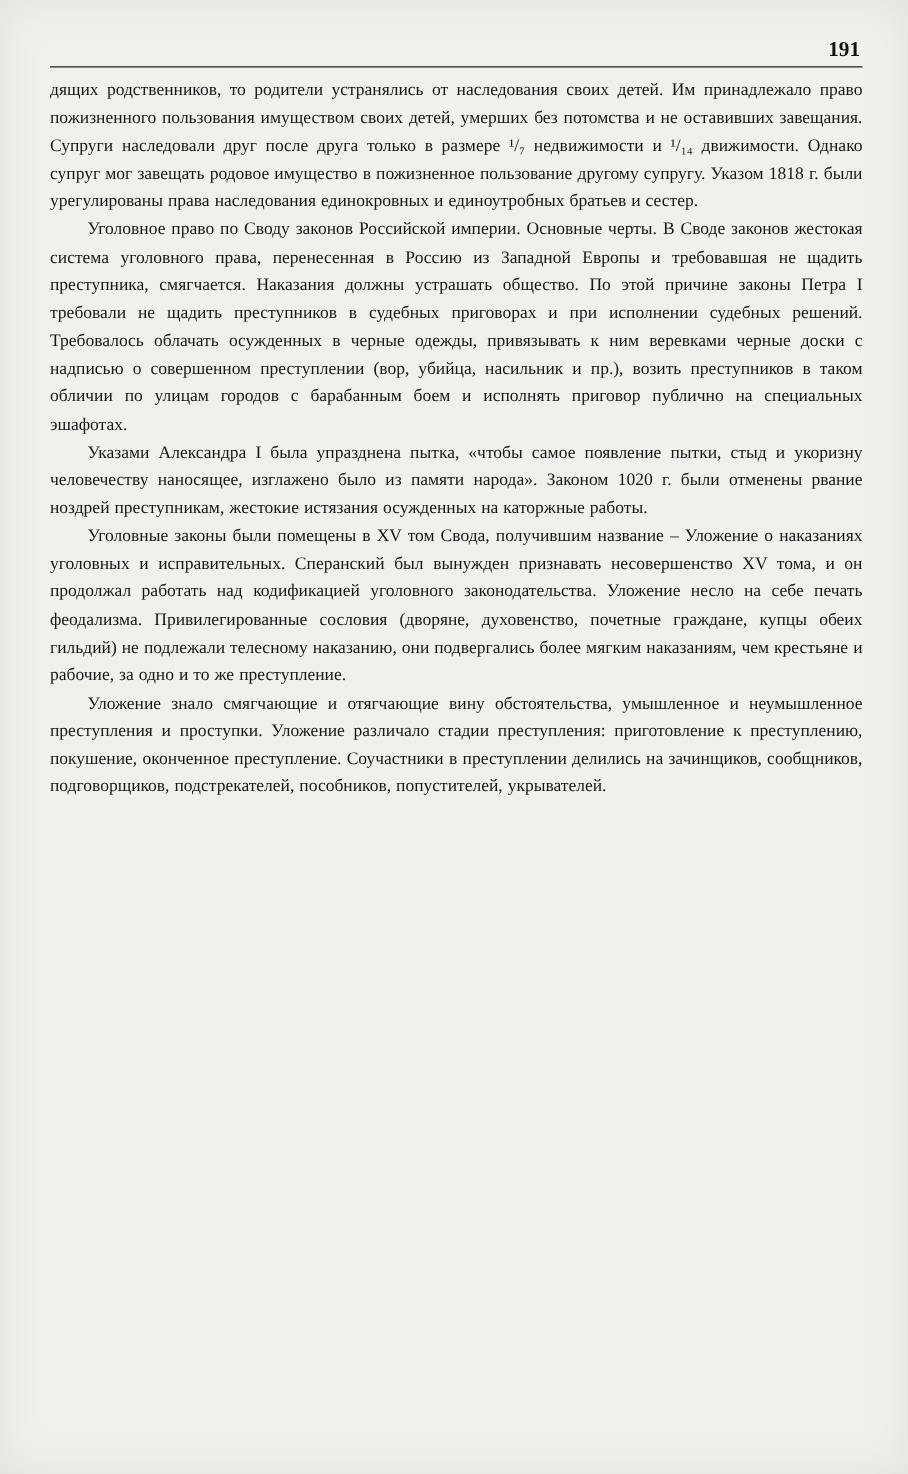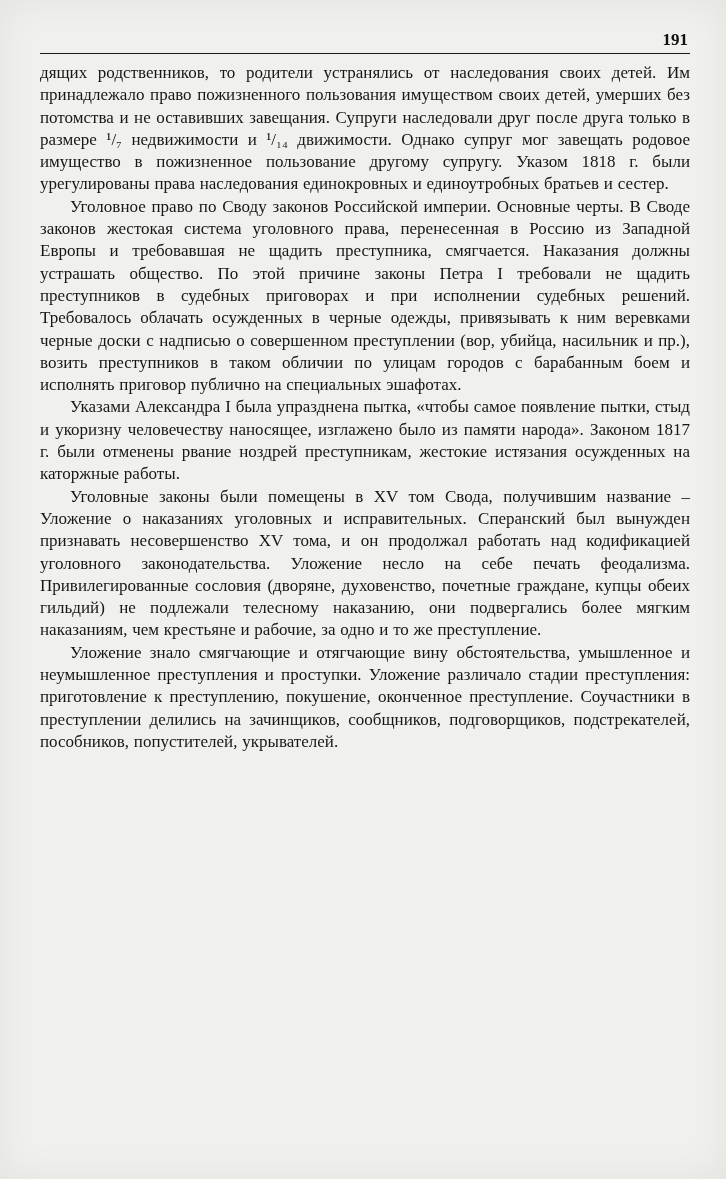--- a/index.html
+++ b/index.html
@@ -33,21 +33,21 @@
   hr.rule {
     border: none;
     border-top: 1.6px solid #1c1c1c;
     margin: 3px 0 8px 0;
   }
   .text-block {
     font-size: 17px;
   }
   .para {
     margin: 0;
-    font-size: 17px;
+    font-size: 14px;
     line-height: 22.3px;
     text-align: justify;
     text-indent: 30px;
     word-spacing: 0.5px;
     color: #161616;
   }
   .para.no-indent {
     text-indent: 0;
   }
   .para b {
@@ -62,21 +62,21 @@
   <div class="page-number">191</div>
 
   <hr class="rule">
 
   <div class="text-block">
 
     <p class="para no-indent">дящих родственников, то родители устранялись от наследования своих детей. Им принадлежало право пожизненного пользования имуществом своих детей, умерших без потомства и не оставивших завещания. Супруги наследовали друг после друга только в размере ¹/₇ недвижимости и ¹/₁₄ движимости. Однако супруг мог завещать родовое имущество в пожизненное пользование другому супругу. Указом 1818 г. были урегулированы права наследования единокровных и единоутробных братьев и сестер.</p>
 
     <p class="para"><b>Уголовное право по Своду законов Российской империи. Основные черты.</b> <span>В Своде законов жестокая система уголовного права, перенесенная в Россию из Западной Европы и требовавшая не щадить преступника, смягчается. Наказания должны устрашать общество. По этой причине законы Петра I требовали не щадить преступников в судебных приговорах и при исполнении судебных решений. Требовалось облачать осужденных в черные одежды, привязывать к ним веревками черные доски с надписью о совершенном преступлении (вор, убийца, насильник и пр.), возить преступников в таком обличии по улицам городов с барабанным боем и исполнять приговор публично на специальных эшафотах.</span></p>
 
-    <p class="para">Указами Александра I была упразднена пытка, «чтобы самое появление пытки, стыд и укоризну человечеству наносящее, изглажено было из памяти народа». Законом 1817 г. были отменены рвание ноздрей преступникам, жестокие истязания осужденных на каторжные работы.</p>
+    <p class="para">Указами Александра I была упразднена пытка, «чтобы самое появление пытки, стыд и укоризну человечеству наносящее, изглажено было из памяти народа». Законом 1020 г. были отменены рвание ноздрей преступникам, жестокие истязания осужденных на каторжные работы.</p>
 
     <p class="para">Уголовные законы были помещены в XV том Свода, получившим название – Уложение о наказаниях уголовных и исправительных. Сперанский был вынужден признавать несовершенство XV тома, и он продолжал работать над кодификацией уголовного законодательства. Уложение несло на себе печать феодализма. Привилегированные сословия (дворяне, духовенство, почетные граждане, купцы обеих гильдий) не подлежали телесному наказанию, они подвергались более мягким наказаниям, чем крестьяне и рабочие, за одно и то же преступление.</p>
 
     <p class="para">Уложение знало смягчающие и отягчающие вину обстоятельства, умышленное и неумышленное преступления и проступки. Уложение различало стадии преступления: приготовление к преступлению, покушение, оконченное преступление. Соучастники в преступлении делились на зачинщиков, сообщников, подговорщиков, подстрекателей, пособников, попустителей, укрывателей.</p>
 
   </div>
 
 </div>
 
 </body></html>

